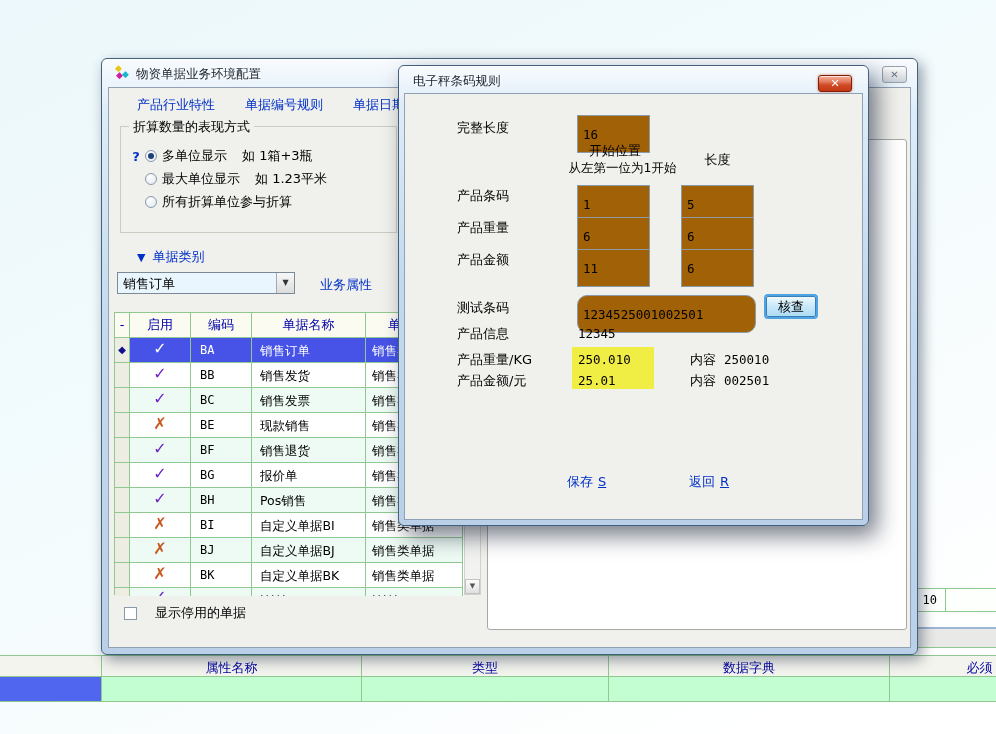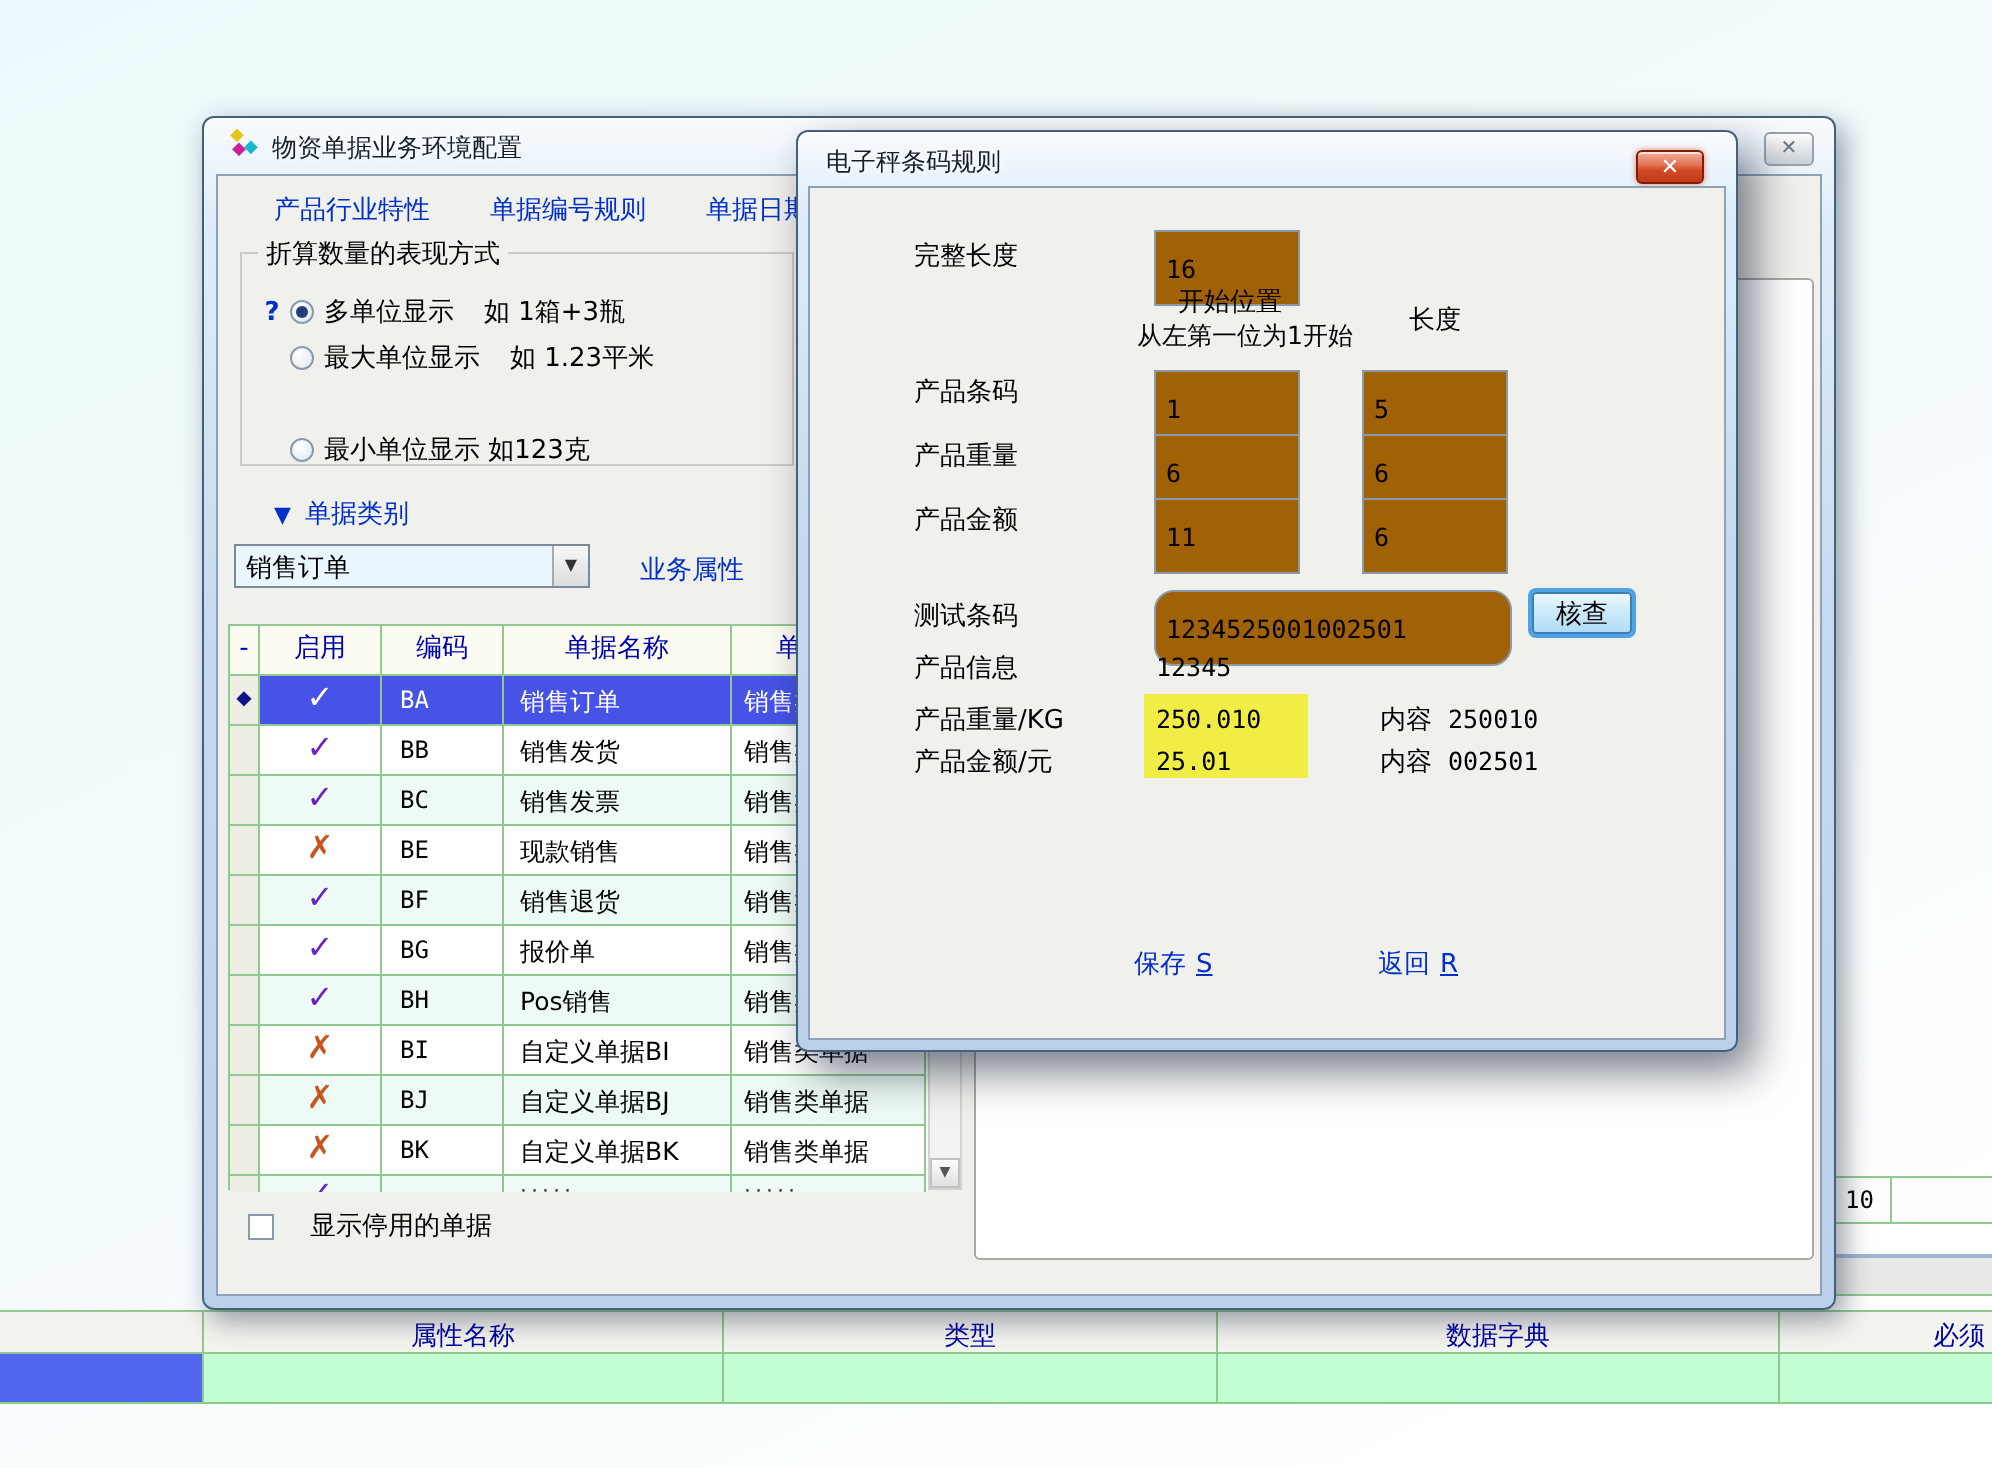--- a/index.html
+++ b/index.html
@@ -168,24 +168,24 @@
           <span class="radio on"></span>
           <span>多单位显示</span>
           <span class="ex">如 1箱+3瓶</span>
         </div>
         <div class="opt" style="top:43px;">
           <span class="lead"></span>
           <span class="radio"></span>
           <span>最大单位显示</span>
           <span class="ex">如 1.23平米</span>
         </div>
-        <div class="opt" style="top:89px;">
+        <div class="opt" style="top:66px;">
           <span class="lead"></span>
           <span class="radio"></span>
-          <span>最小单位显示 如123克</span>
+          <span>所有折算单位参与折算</span>
         </div>
       </div>
 
       <div class="abs blue" id="cat-link">
         <span id="cat-arrow">▼</span>
         <span>单据类别</span>
       </div>
       <div class="abs" id="category-combo">
         <div class="val">销售订单</div>
         <div class="dd">▼</div>

